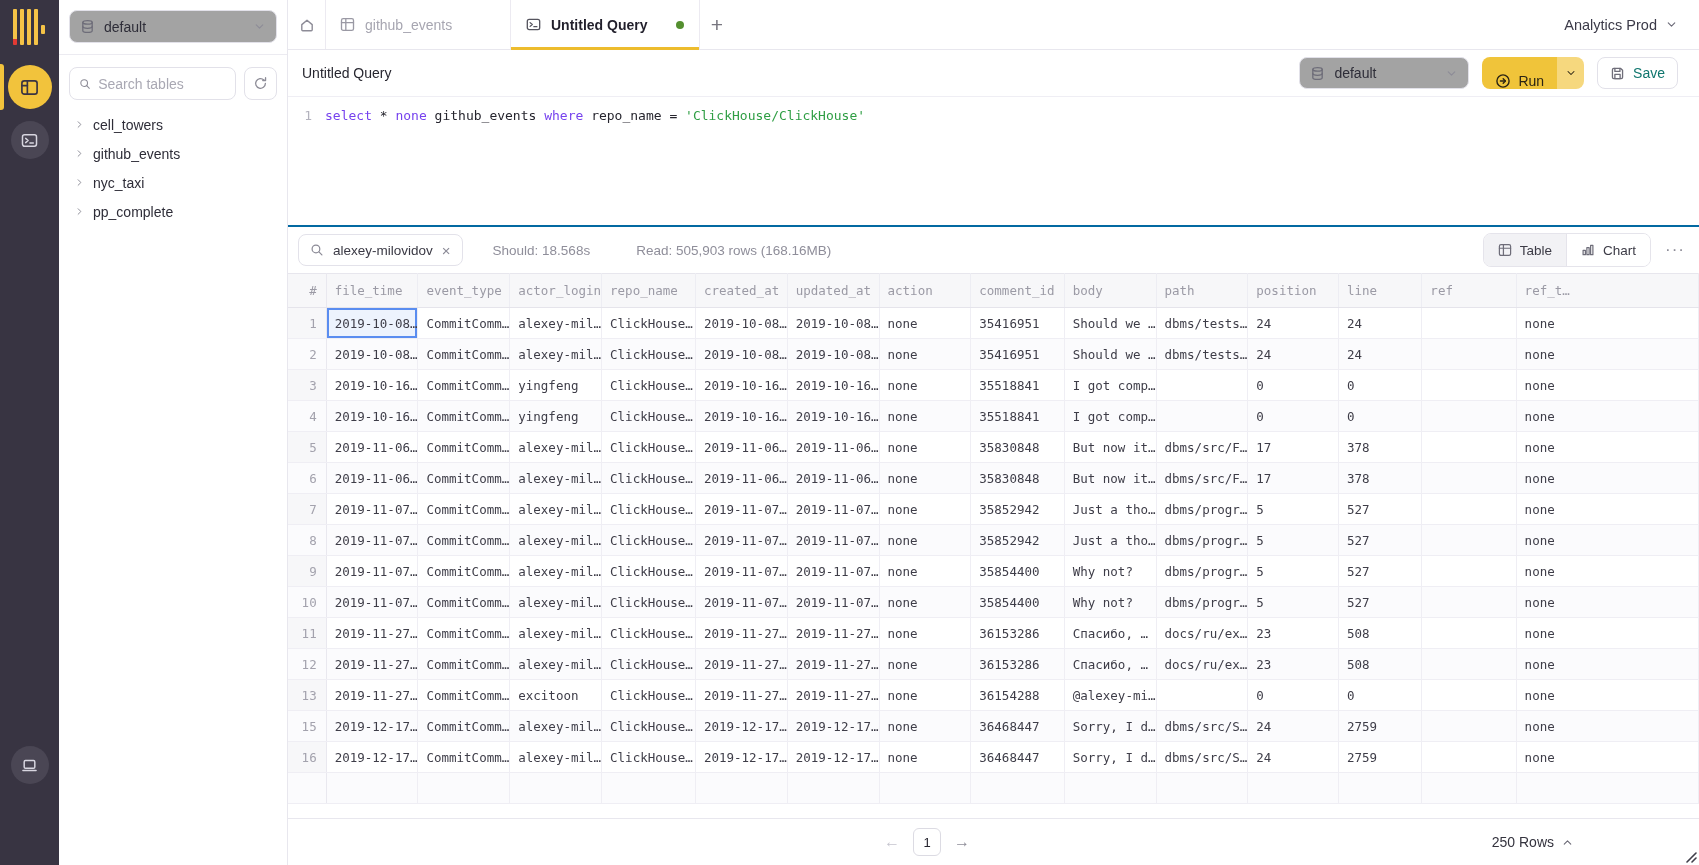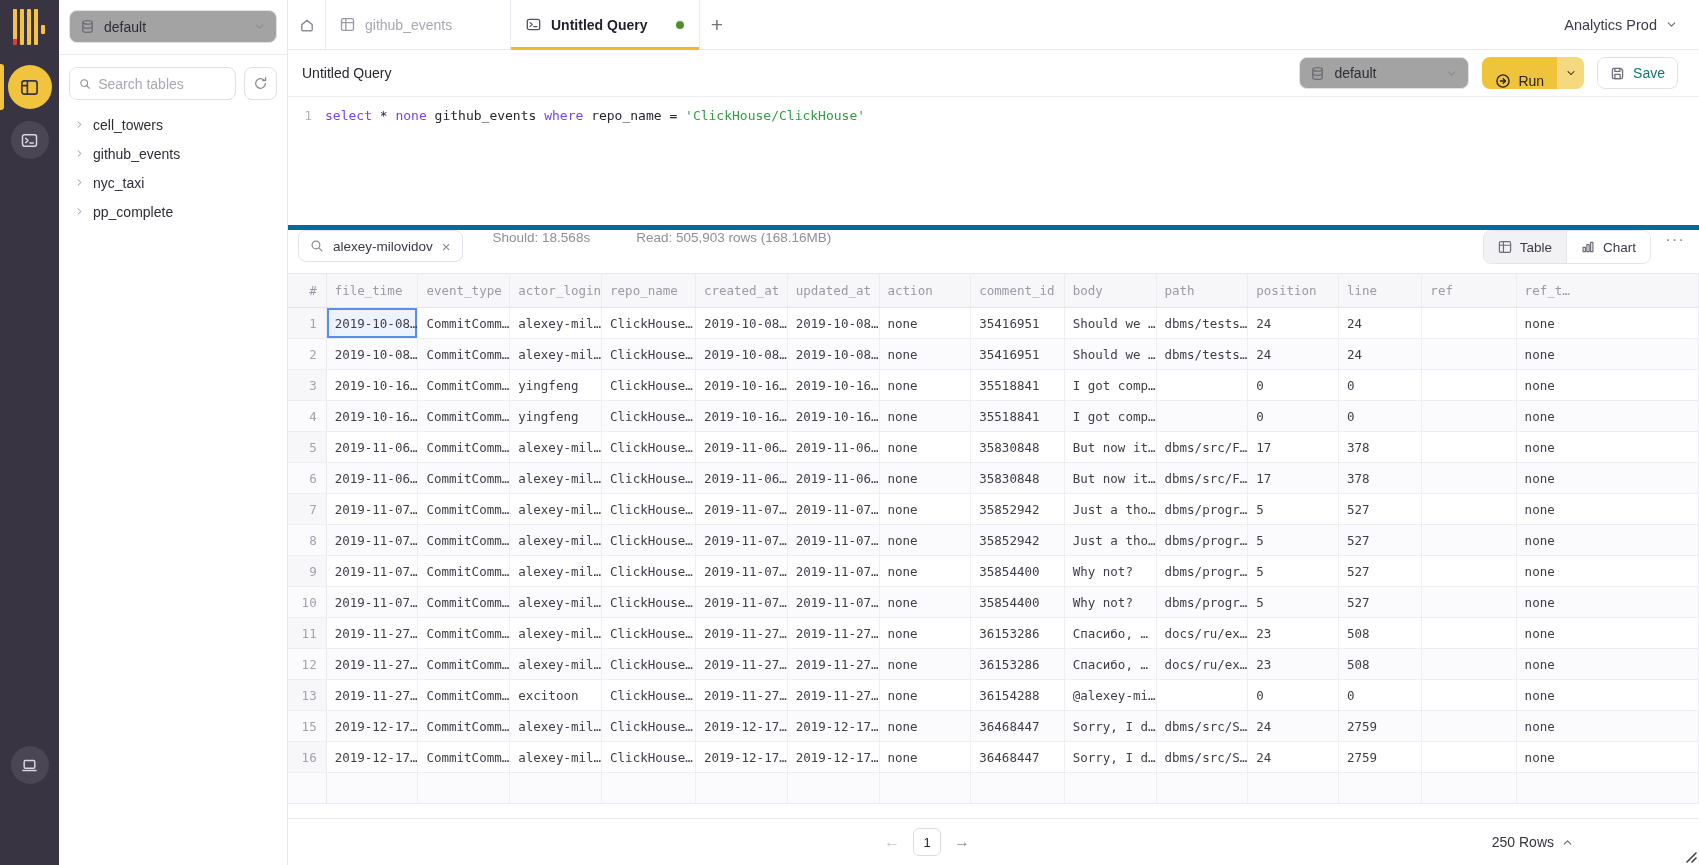--- a/index.html
+++ b/index.html
@@ -68,21 +68,21 @@
     padding:0 12px; color:#6e6d79; cursor:pointer; }
   .save-btn span { font-size:14px; color:#0f766e; }
 
   .editor { height:128px; background:#fff; padding-top:11px; display:flex; font-family:"DejaVu Sans Mono", monospace; font-size:13px; }
   .editor .ln { width:24px; text-align:right; color:#b3b2bd; margin-right:13px; flex:none; }
   .editor code { white-space:pre; color:#26252e; }
   .tk-keyword { color:#7642ee; }
   .tk-string { color:#2f9e44; }
   .tk-plain { color:#26252e; }
 
-  .toolbar { height:48px; border-top:5px solid #0369a1; display:flex; align-items:flex-start; padding:0 14px 0 10px; background:#fff; }
+  .toolbar { height:48px; border-top:2px solid #0369a1; display:flex; align-items:center; padding:0 14px 0 10px; background:#fff; }
   .chip { height:32px; border:1px solid #e3e2ea; border-radius:8px; display:flex; align-items:center; padding:0 11px; gap:9px; color:#8b8a96; }
   .chip .chip-text { font-size:13.5px; color:#3a3944; }
   .chip .chip-x { font-size:15px; color:#8b8a96; cursor:pointer; line-height:1; }
   .meta { font-size:13.5px; color:#8f8e9a; }
   .meta.elapsed { margin-left:30px; }
   .meta.read { margin-left:46px; }
   .segmented { margin-left:auto; display:flex; border:1px solid #e5e4eb; border-radius:8px; overflow:hidden; height:34px; }
   .seg { display:flex; align-items:center; gap:8px; padding:0 14px; background:#fff; cursor:pointer; color:#6e6d79; }
   .seg span { font-size:13.5px; color:#3c3b46; }
   .seg.active { background:#f2f2f5; }

